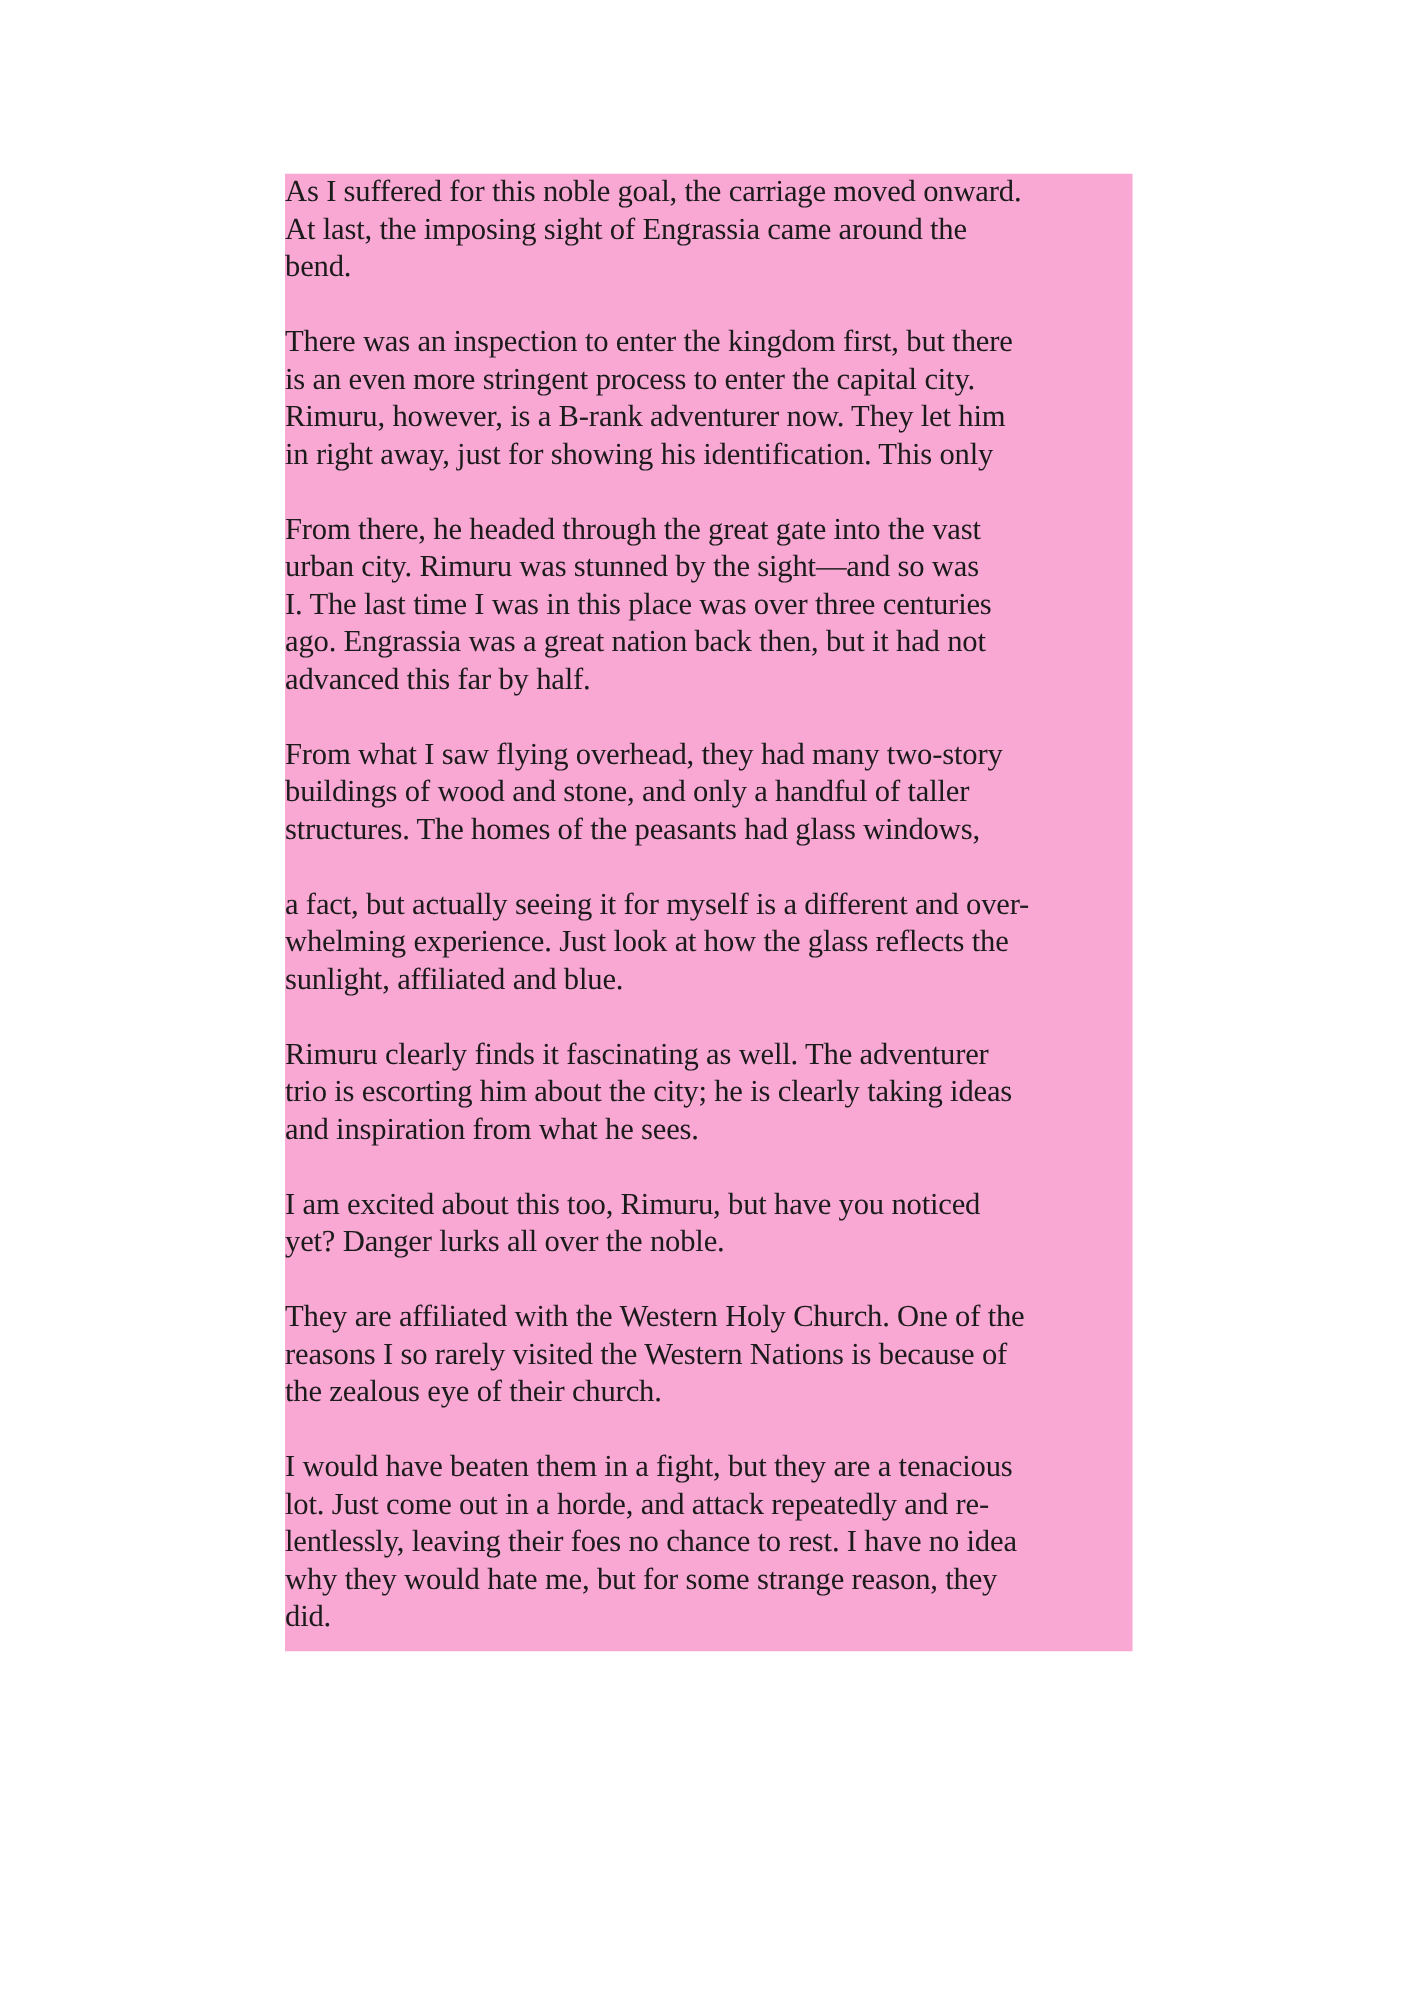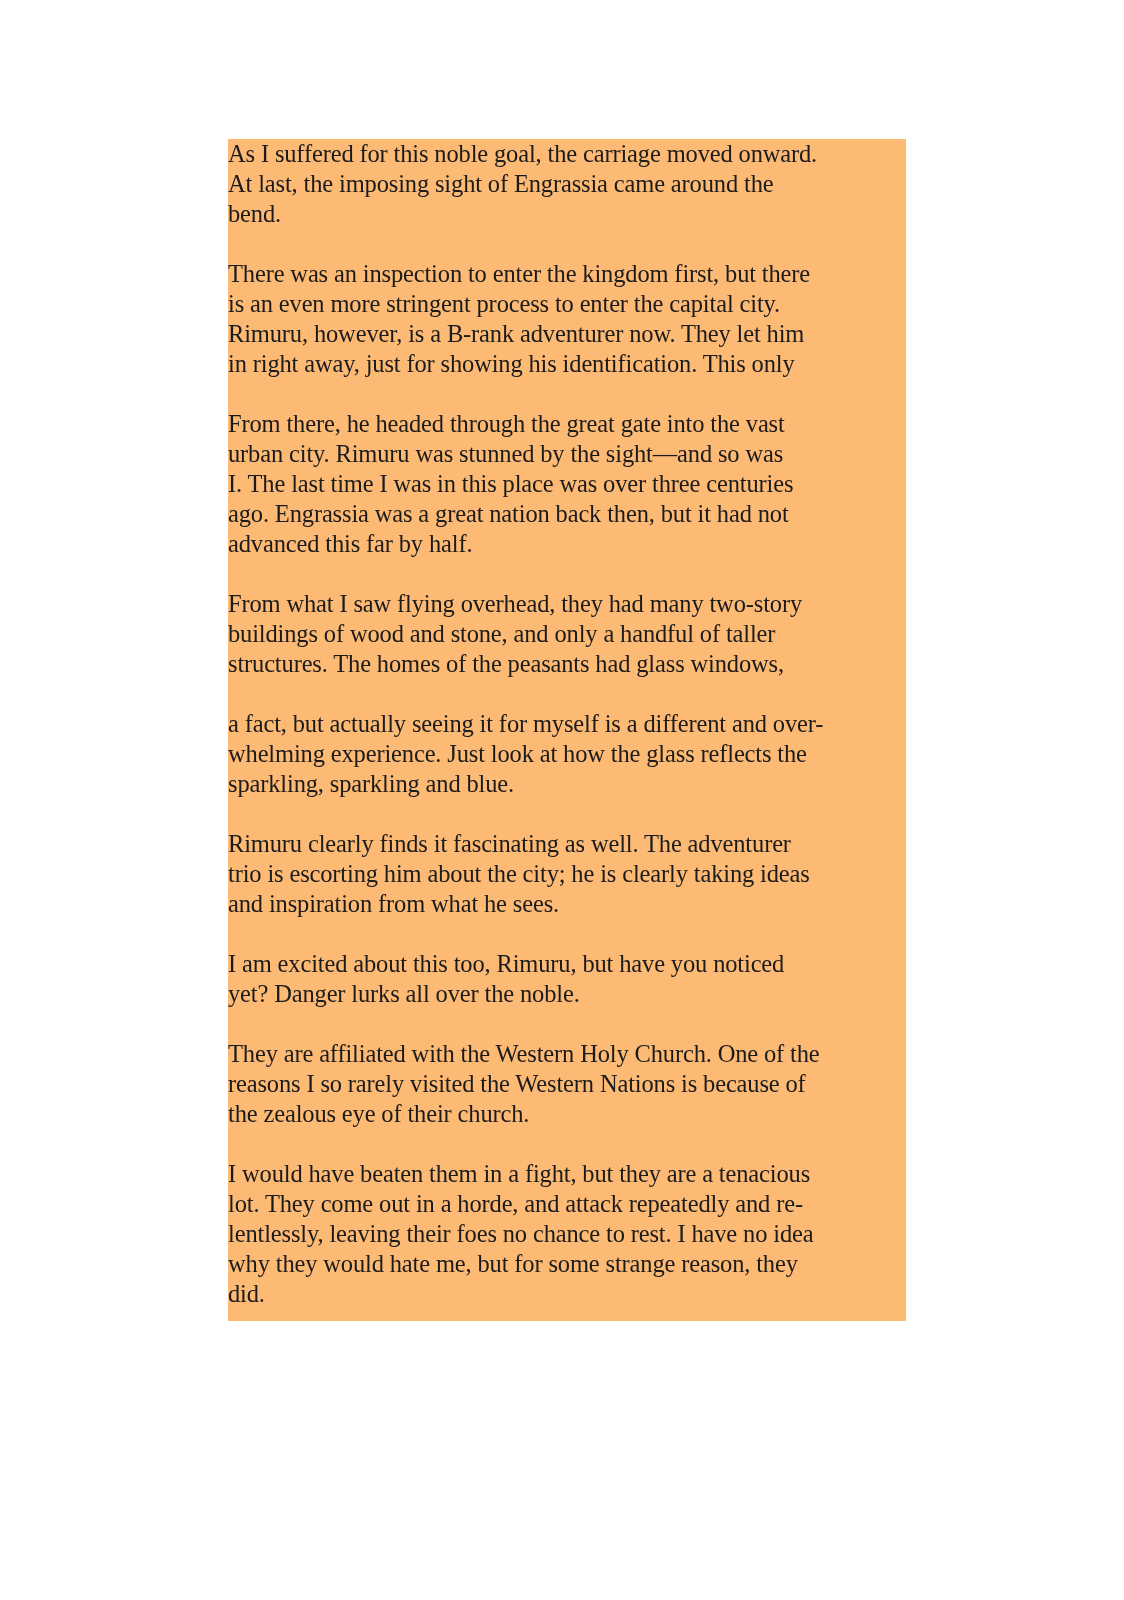--- a/index.html
+++ b/index.html
@@ -39,21 +39,21 @@
   }
   .line {
     display: block;
     white-space: nowrap;
   }
 </style>
 </head>
 <body>
 
 <main class="book-page">
-  <section class="text-block" style="background: #fdba74; color: rgb(27, 27, 27);">
+  <section class="text-block" style="background: #f9a8d4; color: rgb(27, 27, 27);">
 
   <p>
         <span class="line">As I suffered for this noble goal, the carriage moved onward.</span>
         <span class="line">At last, the imposing sight of Engrassia came around the</span>
         <span class="line">bend.</span>
       </p>
       <p>
         <span class="line">There was an inspection to enter the kingdom first, but there</span>
         <span class="line">is an even more stringent process to enter the capital city.</span>
         <span class="line">Rimuru, however, is a B-rank adventurer now. They let him</span>
@@ -67,37 +67,37 @@
         <span class="line">advanced this far by half.</span>
       </p>
       <p>
         <span class="line">From what I saw flying overhead, they had many two-story</span>
         <span class="line">buildings of wood and stone, and only a handful of taller</span>
         <span class="line">structures. The homes of the peasants had glass windows,</span>
       </p>
       <p>
         <span class="line">a fact, but actually seeing it for myself is a different and over-</span>
         <span class="line">whelming experience. Just look at how the glass reflects the</span>
-        <span class="line">sparkling, sparkling and blue.</span>
+        <span class="line">sunlight, affiliated and blue.</span>
       </p>
       <p>
         <span class="line">Rimuru clearly finds it fascinating as well. The adventurer</span>
         <span class="line">trio is escorting him about the city; he is clearly taking ideas</span>
         <span class="line">and inspiration from what he sees.</span>
       </p>
       <p>
         <span class="line">I am excited about this too, Rimuru, but have you noticed</span>
         <span class="line">yet? Danger lurks all over the noble.</span>
       </p>
       <p>
         <span class="line">They are affiliated with the Western Holy Church. One of the</span>
         <span class="line">reasons I so rarely visited the Western Nations is because of</span>
         <span class="line">the zealous eye of their church.</span>
       </p>
       <p>
         <span class="line">I would have beaten them in a fight, but they are a tenacious</span>
-        <span class="line">lot. They come out in a horde, and attack repeatedly and re-</span>
+        <span class="line">lot. Just come out in a horde, and attack repeatedly and re-</span>
         <span class="line">lentlessly, leaving their foes no chance to rest. I have no idea</span>
         <span class="line">why they would hate me, but for some strange reason, they</span>
         <span class="line">did.</span>
       </p>
     </section>
 </main>
 
 </body></html>

